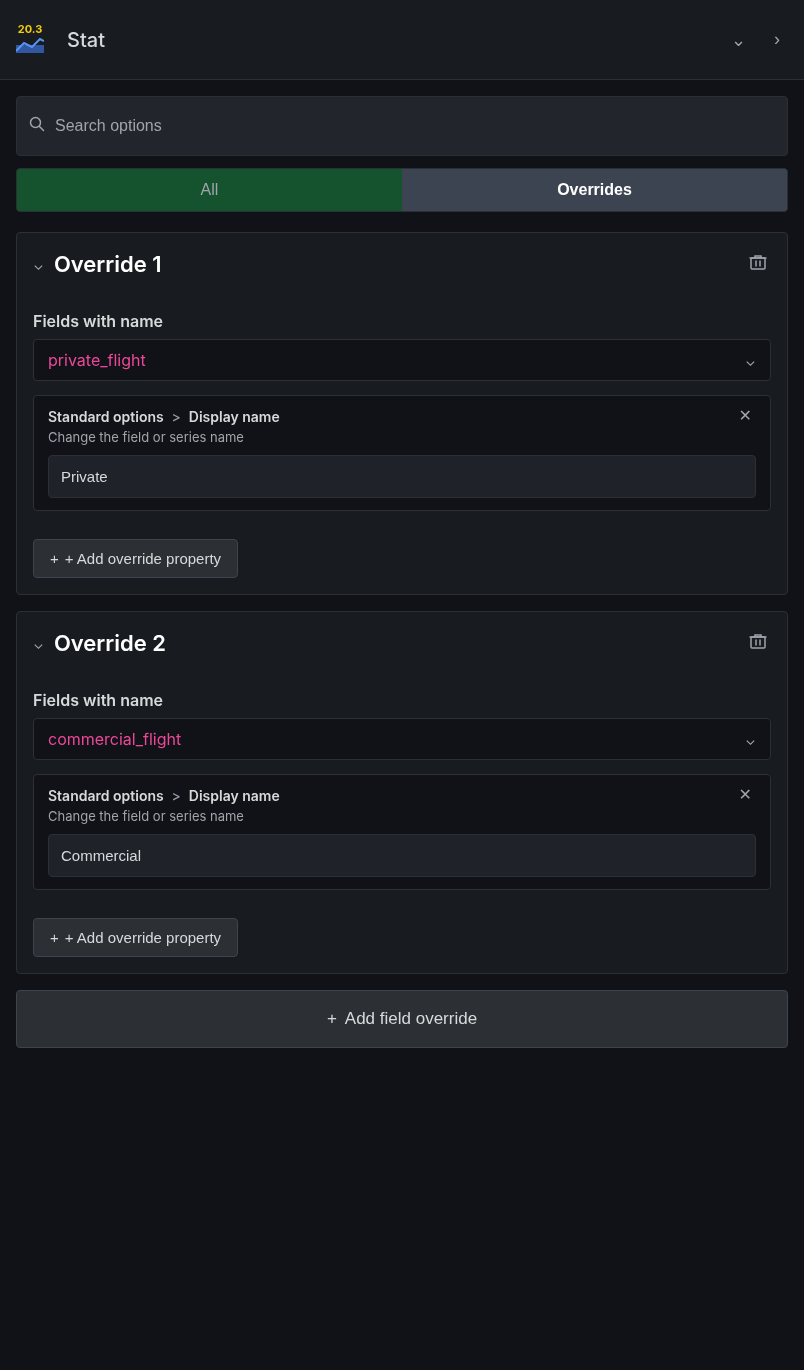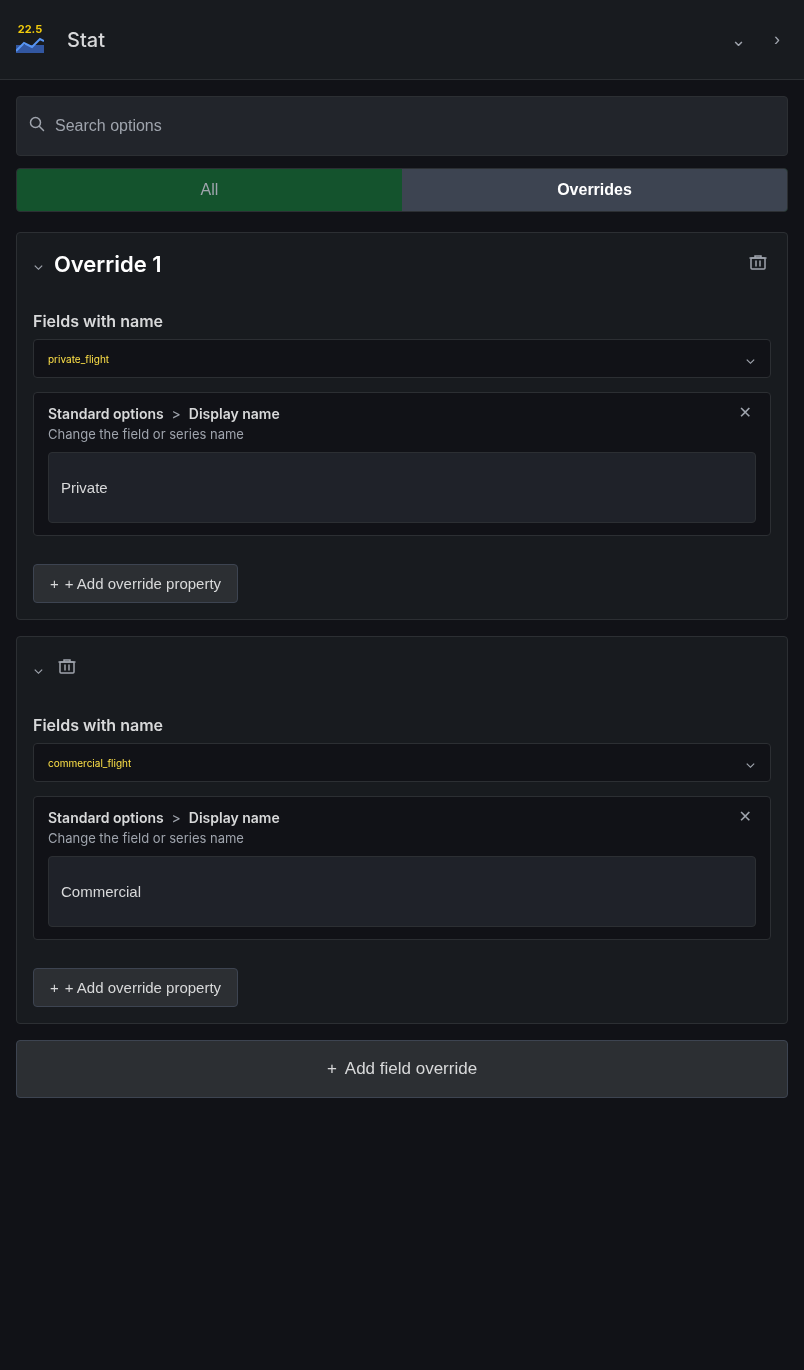--- a/index.html
+++ b/index.html
@@ -163,22 +163,22 @@
       align-items: center;
       justify-content: space-between;
       background: #111217;
       border: 1px solid #2c2f33;
       border-radius: 4px;
       padding: 10px 14px;
       cursor: pointer;
       margin-bottom: 14px;
     }
     .select-field-value {
-      font-size: 10px;
-      color: #fde047;
+      font-size: 16px;
+      color: #ec4899;
     }
     .select-chevron {
       color: #9fa4ad;
       font-size: 14px;
     }
 
     
     .property-row {
       background: #111217;
       border: 1px solid #2c2f33;
@@ -218,21 +218,21 @@
     .property-desc {
       font-size: 13px;
       color: #9fa4ad;
       margin-bottom: 10px;
     }
     .property-input {
       width: 100%;
       background: #1f2229;
       border: 1px solid #2c2f33;
       border-radius: 4px;
-      padding: 26px 12px;
+      padding: 12px 12px;
       font-size: 15px;
       color: #d8d9da;
       outline: none;
     }
 
     
     .add-property-btn {
       display: inline-flex;
       align-items: center;
       gap: 6px;
@@ -262,21 +262,21 @@
       padding: 18px 0;
       cursor: pointer;
       margin-top: 8px;
     }
   </style>
 </head>
 <body>
 
 <div class="header">
   <div class="header-logo">
-    <span class="logo-version">22.5</span>
+    <span class="logo-version">20.3</span>
     <svg class="logo-icon" viewBox="0 0 28 18" fill="none">
       <rect x="0" y="8" width="28" height="8" fill="#3d71d9" opacity="0.7"></rect>
       <polyline points="0,14 8,6 16,10 24,2 28,4" stroke="#5794f2" stroke-width="2" fill="none"></polyline>
     </svg>
   </div>
   <span class="header-title">Stat</span>
   <button class="header-btn">⌄</button>
   <button class="header-btn">›</button>
 </div>
 
@@ -335,20 +335,21 @@
       <button class="add-property-btn">
         <span>+</span>
         <span>+ Add override property</span>
       </button>
     </div>
   </div>
 
   <div class="override-section">
     <div class="override-header">
       <span class="chevron-icon">⌄</span>
+      <span class="override-title">Override 2</span>
       <span class="trash-icon">
         <svg width="18" height="18" viewBox="0 0 18 18" fill="none">
           <rect x="2" y="5" width="14" height="11" rx="1" stroke="#9fa4ad" stroke-width="1.5"></rect>
           <line x1="7" y1="8" x2="7" y2="13" stroke="#9fa4ad" stroke-width="1.5" stroke-linecap="round"></line>
           <line x1="11" y1="8" x2="11" y2="13" stroke="#9fa4ad" stroke-width="1.5" stroke-linecap="round"></line>
           <line x1="1" y1="5" x2="17" y2="5" stroke="#9fa4ad" stroke-width="1.5" stroke-linecap="round"></line>
           <path d="M6 5V3h6v2" stroke="#9fa4ad" stroke-width="1.5"></path>
         </svg>
       </span>
     </div>

